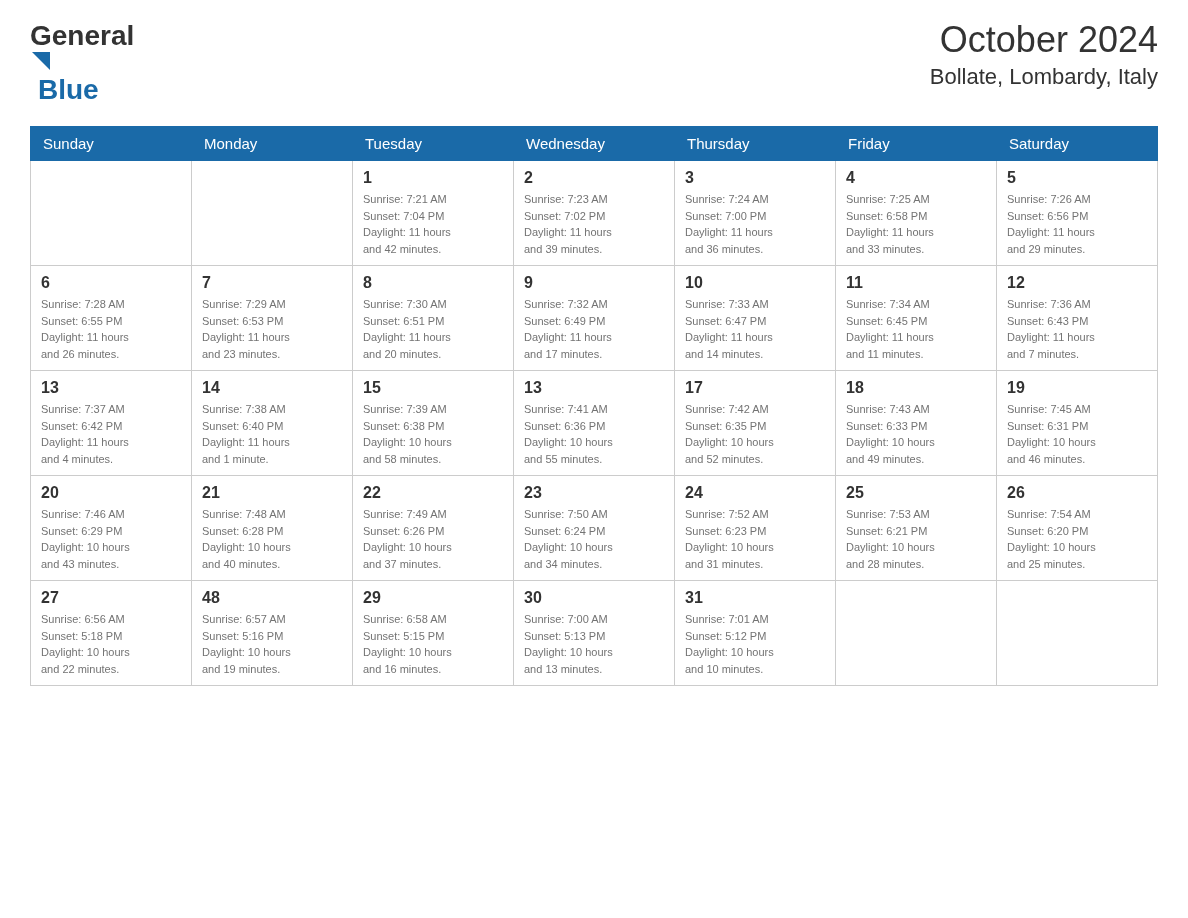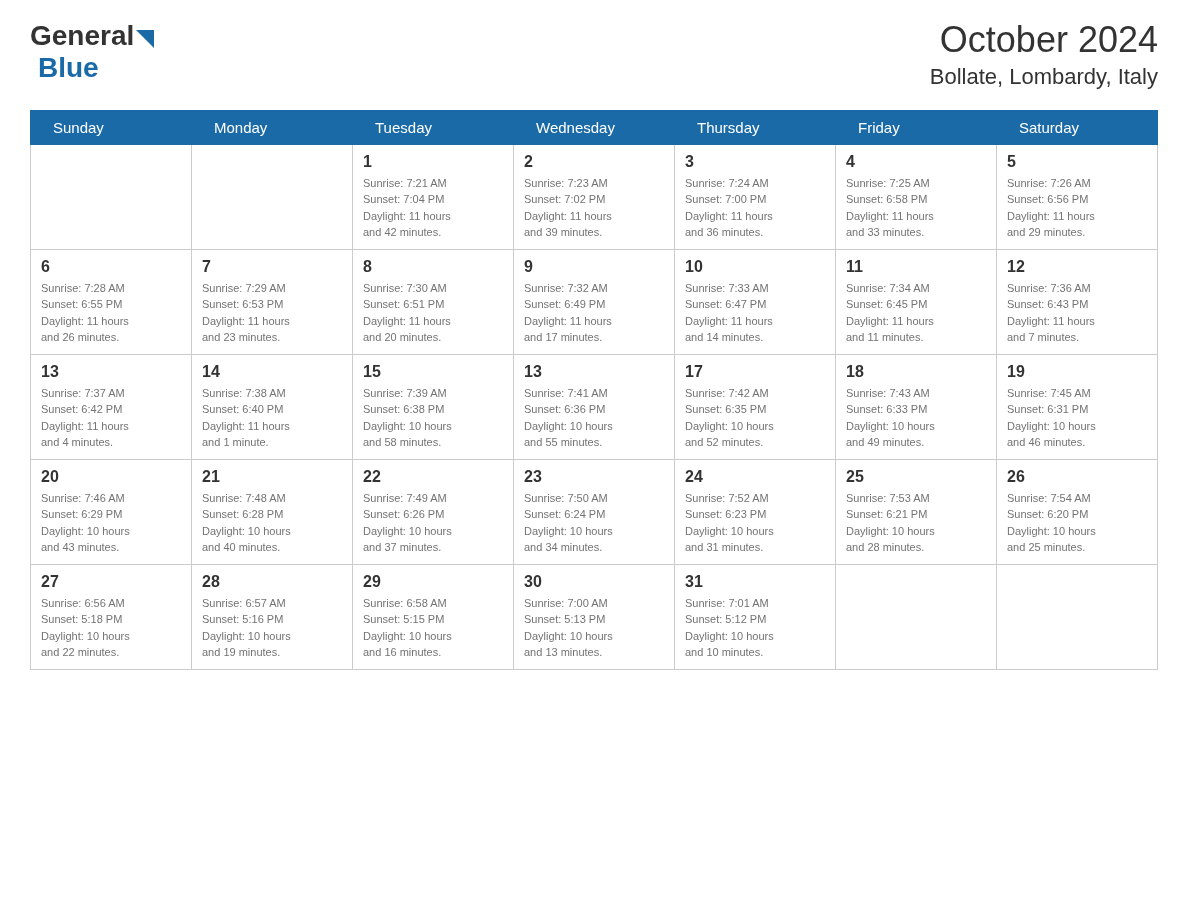--- a/index.html
+++ b/index.html
@@ -49,21 +49,21 @@
     }
     .calendar {
       width: 100%;
       border-collapse: collapse;
       border: 1px solid #ccc;
     }
     .calendar th {
       background-color: #1a6aa8;
       color: #fff;
       text-align: left;
-      padding: 8px 22px;
+      padding: 8px 12px;
       font-size: 15px;
       font-weight: normal;
       border: 1px solid #1a6aa8;
     }
     .calendar td {
       border: 1px solid #ccc;
       vertical-align: top;
       padding: 8px 10px;
       width: calc(100% / 7);
       min-height: 100px;
@@ -82,21 +82,21 @@
     }
     .empty-cell {
       background: #fff;
     }
   </style>
 </head>
 <body>
 
 <div class="header">
   <div class="logo">
-    <div style="display:flex;align-items:flex-end;">
+    <div style="display:flex;align-items:flex-start;flex-direction:column;">
       <span class="logo-text">General</span>
       <span style="display:inline-block;margin-left:2px;">
         <svg width="18" height="18" viewBox="0 0 18 18">
           <polygon points="0,0 18,0 18,18" fill="#1a6aa8"></polygon>
         </svg>
       </span>
     </div>
     <div style="margin-left:4px;">
       <span class="logo-blue">Blue</span>
     </div>
@@ -233,21 +233,21 @@
           <span class="day-number">26</span>
           <div class="day-info">Sunrise: 7:54 AM<br>Sunset: 6:20 PM<br>Daylight: 10 hours<br>and 25 minutes.</div>
         </td>
       </tr>
       <tr>
         <td>
           <span class="day-number">27</span>
           <div class="day-info">Sunrise: 6:56 AM<br>Sunset: 5:18 PM<br>Daylight: 10 hours<br>and 22 minutes.</div>
         </td>
         <td>
-          <span class="day-number">28</span>
+          <span class="day-number">48</span>
           <div class="day-info">Sunrise: 6:57 AM<br>Sunset: 5:16 PM<br>Daylight: 10 hours<br>and 19 minutes.</div>
         </td>
         <td>
           <span class="day-number">29</span>
           <div class="day-info">Sunrise: 6:58 AM<br>Sunset: 5:15 PM<br>Daylight: 10 hours<br>and 16 minutes.</div>
         </td>
         <td>
           <span class="day-number">30</span>
           <div class="day-info">Sunrise: 7:00 AM<br>Sunset: 5:13 PM<br>Daylight: 10 hours<br>and 13 minutes.</div>
         </td>

